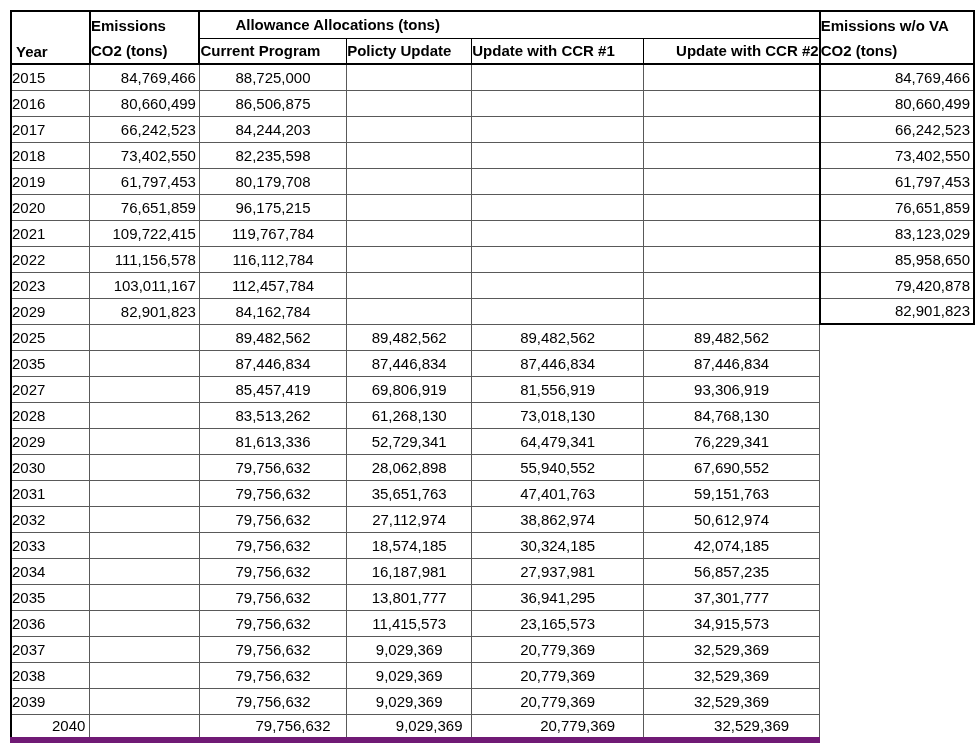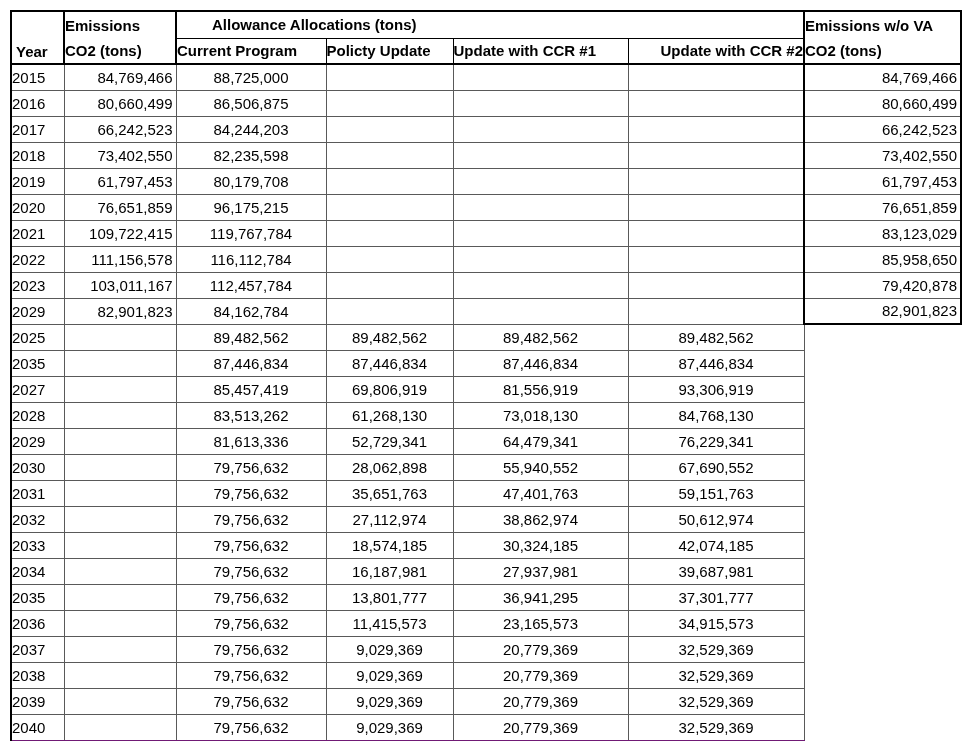--- a/index.html
+++ b/index.html
@@ -70,21 +70,21 @@
   }
   td.c-center { text-align: center; }
   td.c-wova {
     border-left: 2px solid #000;
     border-right: 2px solid #000;
     text-align: right;
     padding-right: 3px;
   }
   td.c-wova.thick-bottom { border-bottom: 2px solid #000; }
   td.c-wova-empty { border: none; }
-  tr.row-last td.d { border-bottom: 1px solid #701a75; }
+  tr.row-last td.d { border-bottom: 6px solid #701a75; padding-left: 40px; }
 </style>
 </head>
 <body>
 
 <div class="sheet">
   <table>
     <colgroup>
       <col style="width:53px">
       <col style="width:112px">
       <col style="width:150px">
@@ -284,21 +284,21 @@
           <td class="d c-center">30,324,185</td>
           <td class="d c-center">42,074,185</td>
           <td class="c-wova-empty"></td>
         </tr>
         <tr>
           <td class="d c-year">2034</td>
           <td class="d c-emis"></td>
           <td class="d c-center">79,756,632</td>
           <td class="d c-center">16,187,981</td>
           <td class="d c-center">27,937,981</td>
-          <td class="d c-center">39,687,981</td>
+          <td class="d c-center">56,857,235</td>
           <td class="c-wova-empty"></td>
         </tr>
         <tr>
           <td class="d c-year">2035</td>
           <td class="d c-emis"></td>
           <td class="d c-center">79,756,632</td>
           <td class="d c-center">13,801,777</td>
           <td class="d c-center">36,941,295</td>
           <td class="d c-center">37,301,777</td>
           <td class="c-wova-empty"></td>

